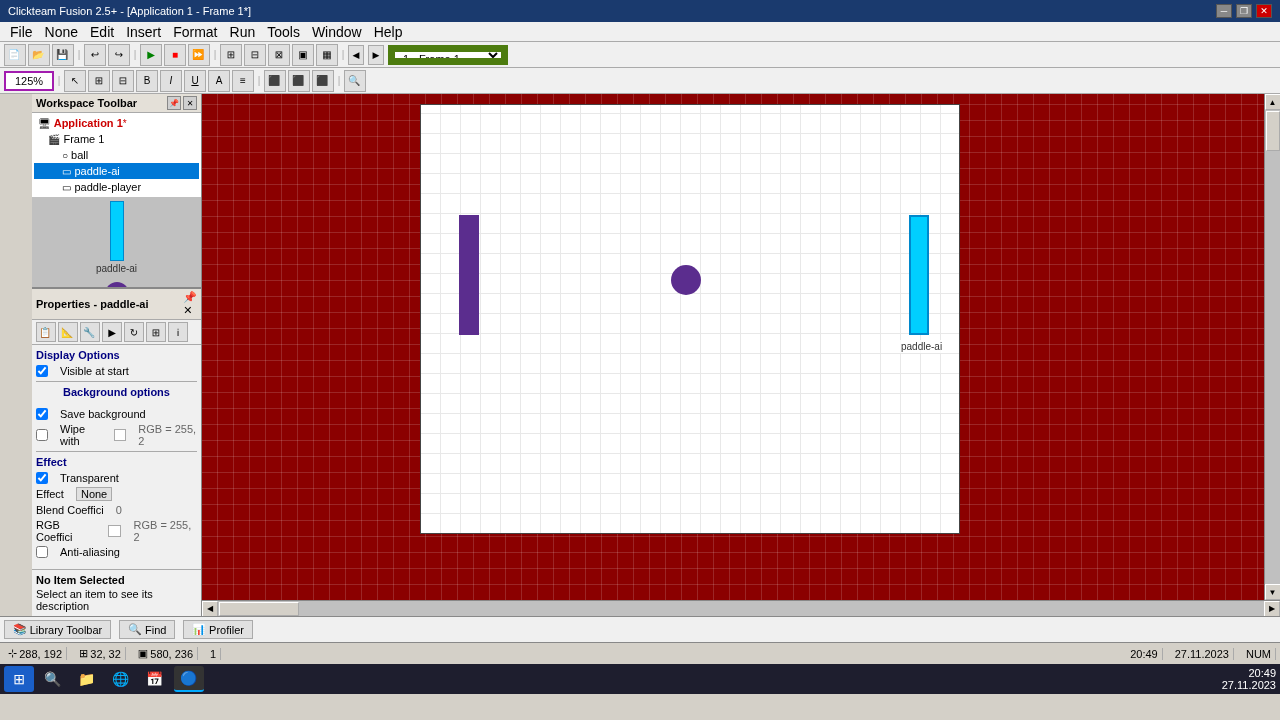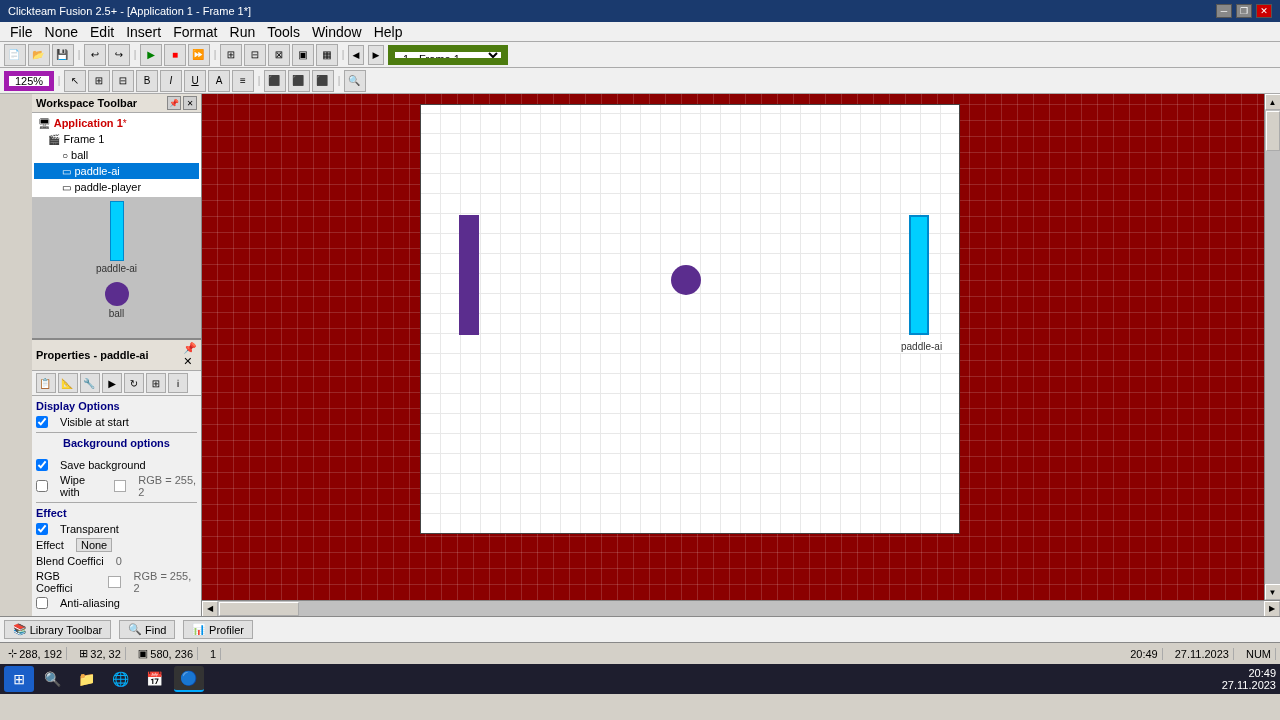--- a/index.html
+++ b/index.html
@@ -70,21 +70,21 @@
     #toolbar2 {
       background: #f0f0f0;
       height: 26px;
       display: flex;
       align-items: center;
       padding: 0 4px;
       border-bottom: 1px solid #aaa;
       gap: 2px;
     }
     .zoom-box {
-      width: 50px; height: 20px; border: 5px solid #a21caf; background: white;
+      width: 50px; height: 20px; border: 2px solid #a21caf; background: white;
       display: flex; align-items: center; justify-content: center; font-size: 11px;
     }
 
     
     #main-layout {
       display: flex;
       height: calc(720px - 22px - 20px - 26px - 26px - 26px - 22px);
     }
 
     
@@ -531,20 +531,24 @@
             <span class="props-label">RGB Coeffici</span>
             <span class="rgb-swatch"></span>
             <span class="props-value">RGB = 255, 2</span>
           </div>
           <div class="props-row">
             <input type="checkbox" class="props-checkbox" style="">
             <span class="props-label">Anti-aliasing</span>
           </div>
         </div>
 
+        <div id="no-item-selected">
+          <div id="no-item-label">No Item Selected</div>
+          <div id="no-item-desc">Select an item to see its description</div>
+        </div>
       </div>
     </div>
 
     <div style="display:flex; flex:1; flex-direction:column; overflow:hidden;">
       <div style="display:flex; flex:1; overflow:hidden;">
         <div id="canvas-area">
           <div id="game-canvas">
             <div id="paddle-player-game"></div>
             <div id="ball-game"></div>
             <div id="paddle-ai-game">

